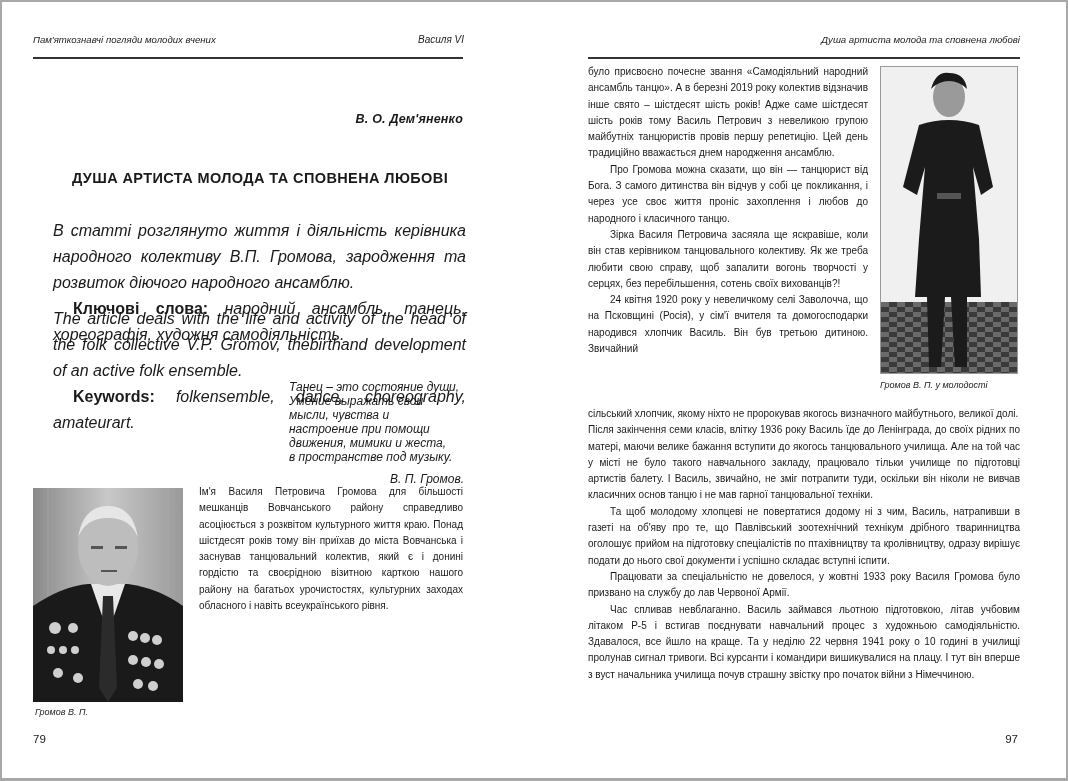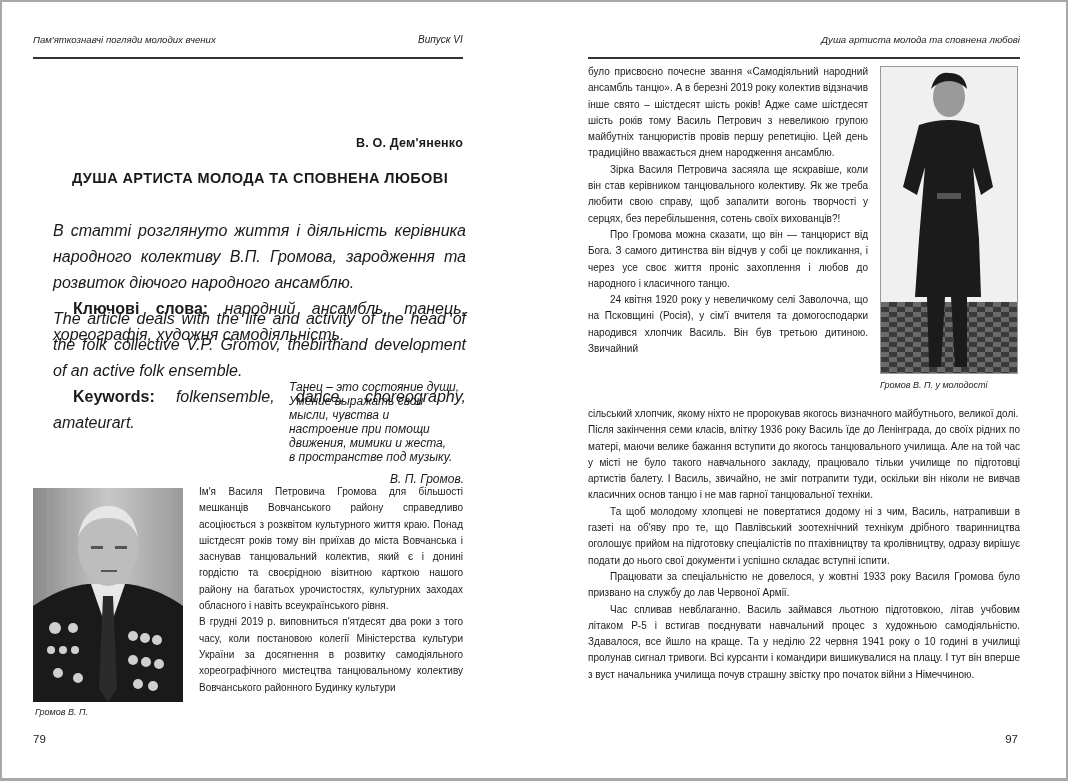--- a/index.html
+++ b/index.html
@@ -4,41 +4,41 @@
 <style>
   * { box-sizing: border-box; margin: 0; padding: 0; }
   html, body { width: 1068px; height: 781px; background: #ffffff; overflow: hidden; }
   body { position: relative; font-family: "Liberation Sans", sans-serif; color: #1a1a1a; }
   .frame { position: absolute; left: 0; top: 0; width: 1068px; height: 781px; border: 2px solid #a8a8a8; border-bottom-width: 3px; }
   .page { position: absolute; top: 0; height: 768px; }
   .page-left { left: 0; width: 534px; }
   .page-right { left: 534px; width: 534px; }
   .run-head { position: absolute; top: 34px; font-style: italic; font-size: 9.6px; color: #222; }
   .rule { position: absolute; top: 57px; height: 1.5px; background: #333; }
-  .author { position: absolute; right: 71px; top: 136px; font-weight: bold; font-size: 12.5px; letter-spacing: 0.2px; }
+  .author { position: absolute; right: 71px; top: 112px; font-weight: bold; font-style: italic; font-size: 12.5px; letter-spacing: 0.2px; }
   .title { position: absolute; left: 60px; width: 400px; text-align: center; top: 170px; font-weight: bold; font-size: 14.5px; letter-spacing: 0.4px; }
   .abstract { position: absolute; left: 53px; width: 413px; font-style: italic; font-size: 16px; line-height: 26px; text-align: justify; }
   .abstract b { font-style: normal; font-weight: bold; padding-left: 20px; }
   .epigraph { position: absolute; left: 289px; top: 380px; width: 175px; font-style: italic; font-size: 12px; line-height: 14px; }
   .epigraph .sig { text-align: right; margin-top: 8px; }
   .photo { position: absolute; background: #222; overflow: hidden; }
   .caption { position: absolute; font-style: italic; font-size: 9px; color: #222; }
   .body-text { position: absolute; font-size: 10px; line-height: 16.3px; text-align: justify; }
   .body-text p { margin: 0; }
   .body-text p.ind { text-indent: 22px; }
   .pnum { position: absolute; top: 733px; font-size: 11.5px; }
 </style>
 </head>
 <body>
 
 <div class="frame"></div>
 
 <div class="page page-left">
   <div class="run-head" style="left:33px;">Пам'яткознавчі погляди молодих вчених</div>
-  <div class="run-head" style="left:418px; font-size:10px;">Випуск  VI</div>
+  <div class="run-head" style="left:418px; font-size:10px;">Василя  VI</div>
   <div class="rule" style="left:33px; width:430px;"></div>
 
   <div class="author">В. О. Дем'яненко</div>
   <div class="title" style="text-transform: uppercase;">Душа артиста молода та сповнена любові</div>
 
   <div class="abstract" style="top:218px;">
     <span>В статті розглянуто життя і діяльність керівника народного колективу В.П. Громова, зародження та розвиток діючого народного ансамблю.</span><br>
     <b>Ключові слова:</b><span> народний ансамбль, танець, хореографія, художня самодіяльність.</span>
   </div>
 
@@ -96,21 +96,20 @@
           <circle cx="126" cy="176" r="5"></circle>
           <circle cx="105" cy="196" r="5"></circle>
           <circle cx="120" cy="198" r="5"></circle>
       </g>
     </svg>
   </div>
   <div class="caption" style="left:35px; top:707px;">Громов В. П.</div>
 
   <div class="body-text" style="left:199px; top:484px; width:264px;">
     <p>Ім'я Василя Петровича Громова для більшості мешканців Вовчанського району справедливо асоціюється з розквітом культурного життя краю. Понад шістдесят років тому він приїхав до міста Вовчанська і заснував танцювальний колектив, який є і донині гордістю та своєрідною візитною карткою нашого району на багатьох урочистостях, культурних заходах обласного і навіть всеукраїнського рівня.</p>
-    <p>В грудні 2019 р. виповниться п'ятдесят два роки з того часу, коли постановою колегії Міністерства культури України за досягнення в розвитку самодіяльного хореографічного мистецтва танцювальному колективу Вовчанського районного Будинку культури</p>
   </div>
 
   <div class="pnum" style="left:33px;">79</div>
 </div>
 
 <div class="page page-right">
   <div class="run-head" style="right:48px;">Душа артиста молода та сповнена любові</div>
   <div class="rule" style="left:54px; width:432px;"></div>
 
   <div class="photo" style="left:346px; top:66px; width:138px; height:308px; background:#eee; border:1px solid #999;">
@@ -127,22 +126,22 @@
       <ellipse cx="68" cy="30" rx="16" ry="20" fill="#9a9a9a"></ellipse>
       <path d="M50 22 Q55 4 68 6 Q84 6 86 22 Q78 14 68 14 Q58 14 50 22 Z" fill="#1a1a1a"></path>
       <path d="M38 58 Q68 48 98 58 L112 120 L100 128 L92 100 L98 172 L100 230 L86 230 L86 300 L74 300 L70 230 L64 230 L60 300 L48 300 L46 230 L34 230 L38 172 L44 100 L36 128 L22 120 Z" fill="#1b1b1b"></path>
       <rect x="56" y="126" width="24" height="6" fill="#555"></rect>
     </svg>
   </div>
   <div class="caption" style="left:346px; top:380px;font-style:italic;">Громов В. П. у молодості</div>
 
   <div class="body-text" style="left:54px; top:64px; width:280px;">
     <p>було присвоєно почесне звання «Самодіяльний народний ансамбль танцю». А в березні 2019 року колектив відзначив інше свято – шістдесят шість років! Адже саме шістдесят шість років тому Василь Петрович з невеликою групою майбутніх танцюристів провів першу репетицію. Цей день традиційно вважається днем народження ансамблю.</p>
+    <p class="ind">Про Громова можна сказати, що він — танцюрист від Бога. З самого дитинства він відчув у собі це покликання, і через усе своє життя проніс захоплення і любов до народного і класичного танцю.</p>
     <p class="ind">Зірка Василя Петровича засяяла ще яскравіше, коли він став керівником танцювального колективу. Як же треба любити свою справу, щоб запалити вогонь творчості у серцях, без перебільшення, сотень своїх вихованців?!</p>
-    <p class="ind">Про Громова можна сказати, що він — танцюрист від Бога. З самого дитинства він відчув у собі це покликання, і через усе своє життя проніс захоплення і любов до народного і класичного танцю.</p>
     <p class="ind">24 квітня 1920 року у невеличкому селі Заволочча, що на Псковщині (Росія), у сім'ї вчителя та домогосподарки народився хлопчик Василь. Він був третьою дитиною. Звичайний</p>
   </div>
 
   <div class="body-text" style="left:54px; top:406px; width:432px;">
     <p>сільський хлопчик, якому ніхто не пророкував якогось визначного майбутнього, великої долі.</p>
     <p>Після закінчення семи класів, влітку 1936 року Василь їде до Ленінграда, до своїх рідних по матері, маючи велике бажання вступити до якогось танцювального училища. Але на той час у місті не було такого навчального закладу, працювало тільки училище по підготовці артистів балету. І Василь, звичайно, не зміг потрапити туди, оскільки він ніколи не вивчав класичних основ танцю і не мав гарної танцювальної техніки.</p>
     <p class="ind">Та щоб молодому хлопцеві не повертатися додому ні з чим, Василь, натрапивши в газеті на об'яву про те, що Павлівський зоотехнічний технікум дрібного тваринництва оголошує прийом на підготовку спеціалістів по птахівництву та кролівництву, одразу вирішує подати до нього свої документи і успішно складає вступні іспити.</p>
     <p class="ind">Працювати за спеціальністю не довелося, у жовтні 1933 року Василя Громова було призвано на службу до лав Червоної Армії.</p>
     <p class="ind">Час спливав невблаганно. Василь займався льотною підготовкою, літав учбовим літаком Р-5 і встигав поєднувати навчальний процес з художньою самодіяльністю. Здавалося, все йшло на краще. Та у неділю 22 червня 1941 року о 10 годині в училищі пролунав сигнал тривоги. Всі курсанти і командири вишикувалися на плацу. І тут він вперше з вуст начальника училища почув страшну звістку про початок війни з Німеччиною.</p>
   </div>

